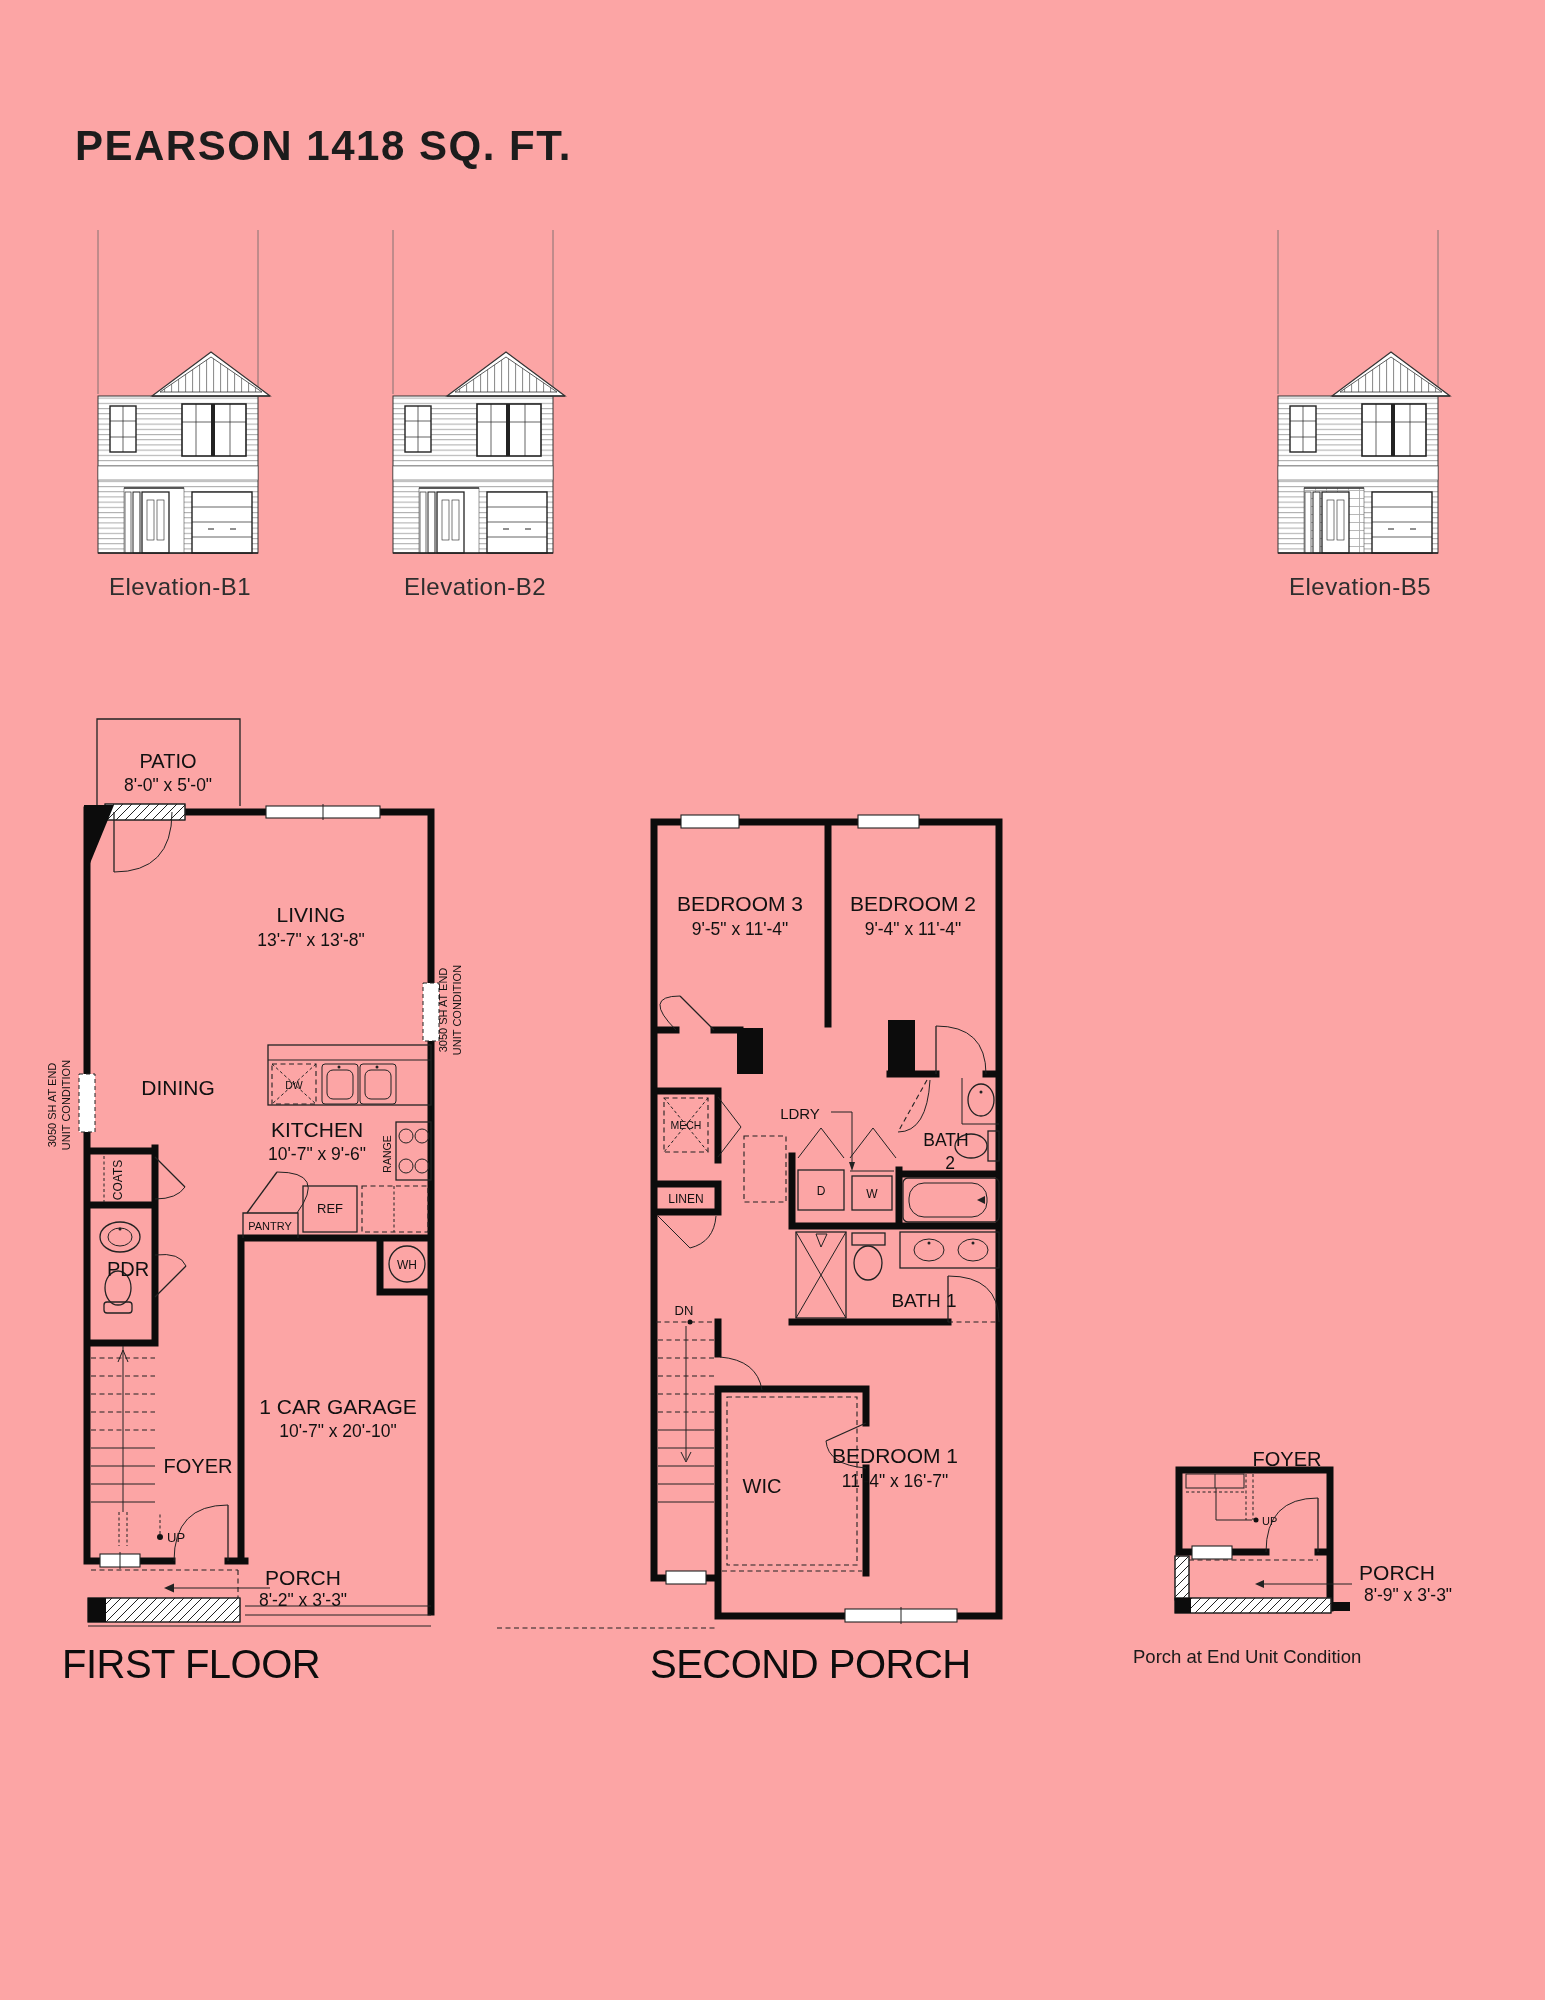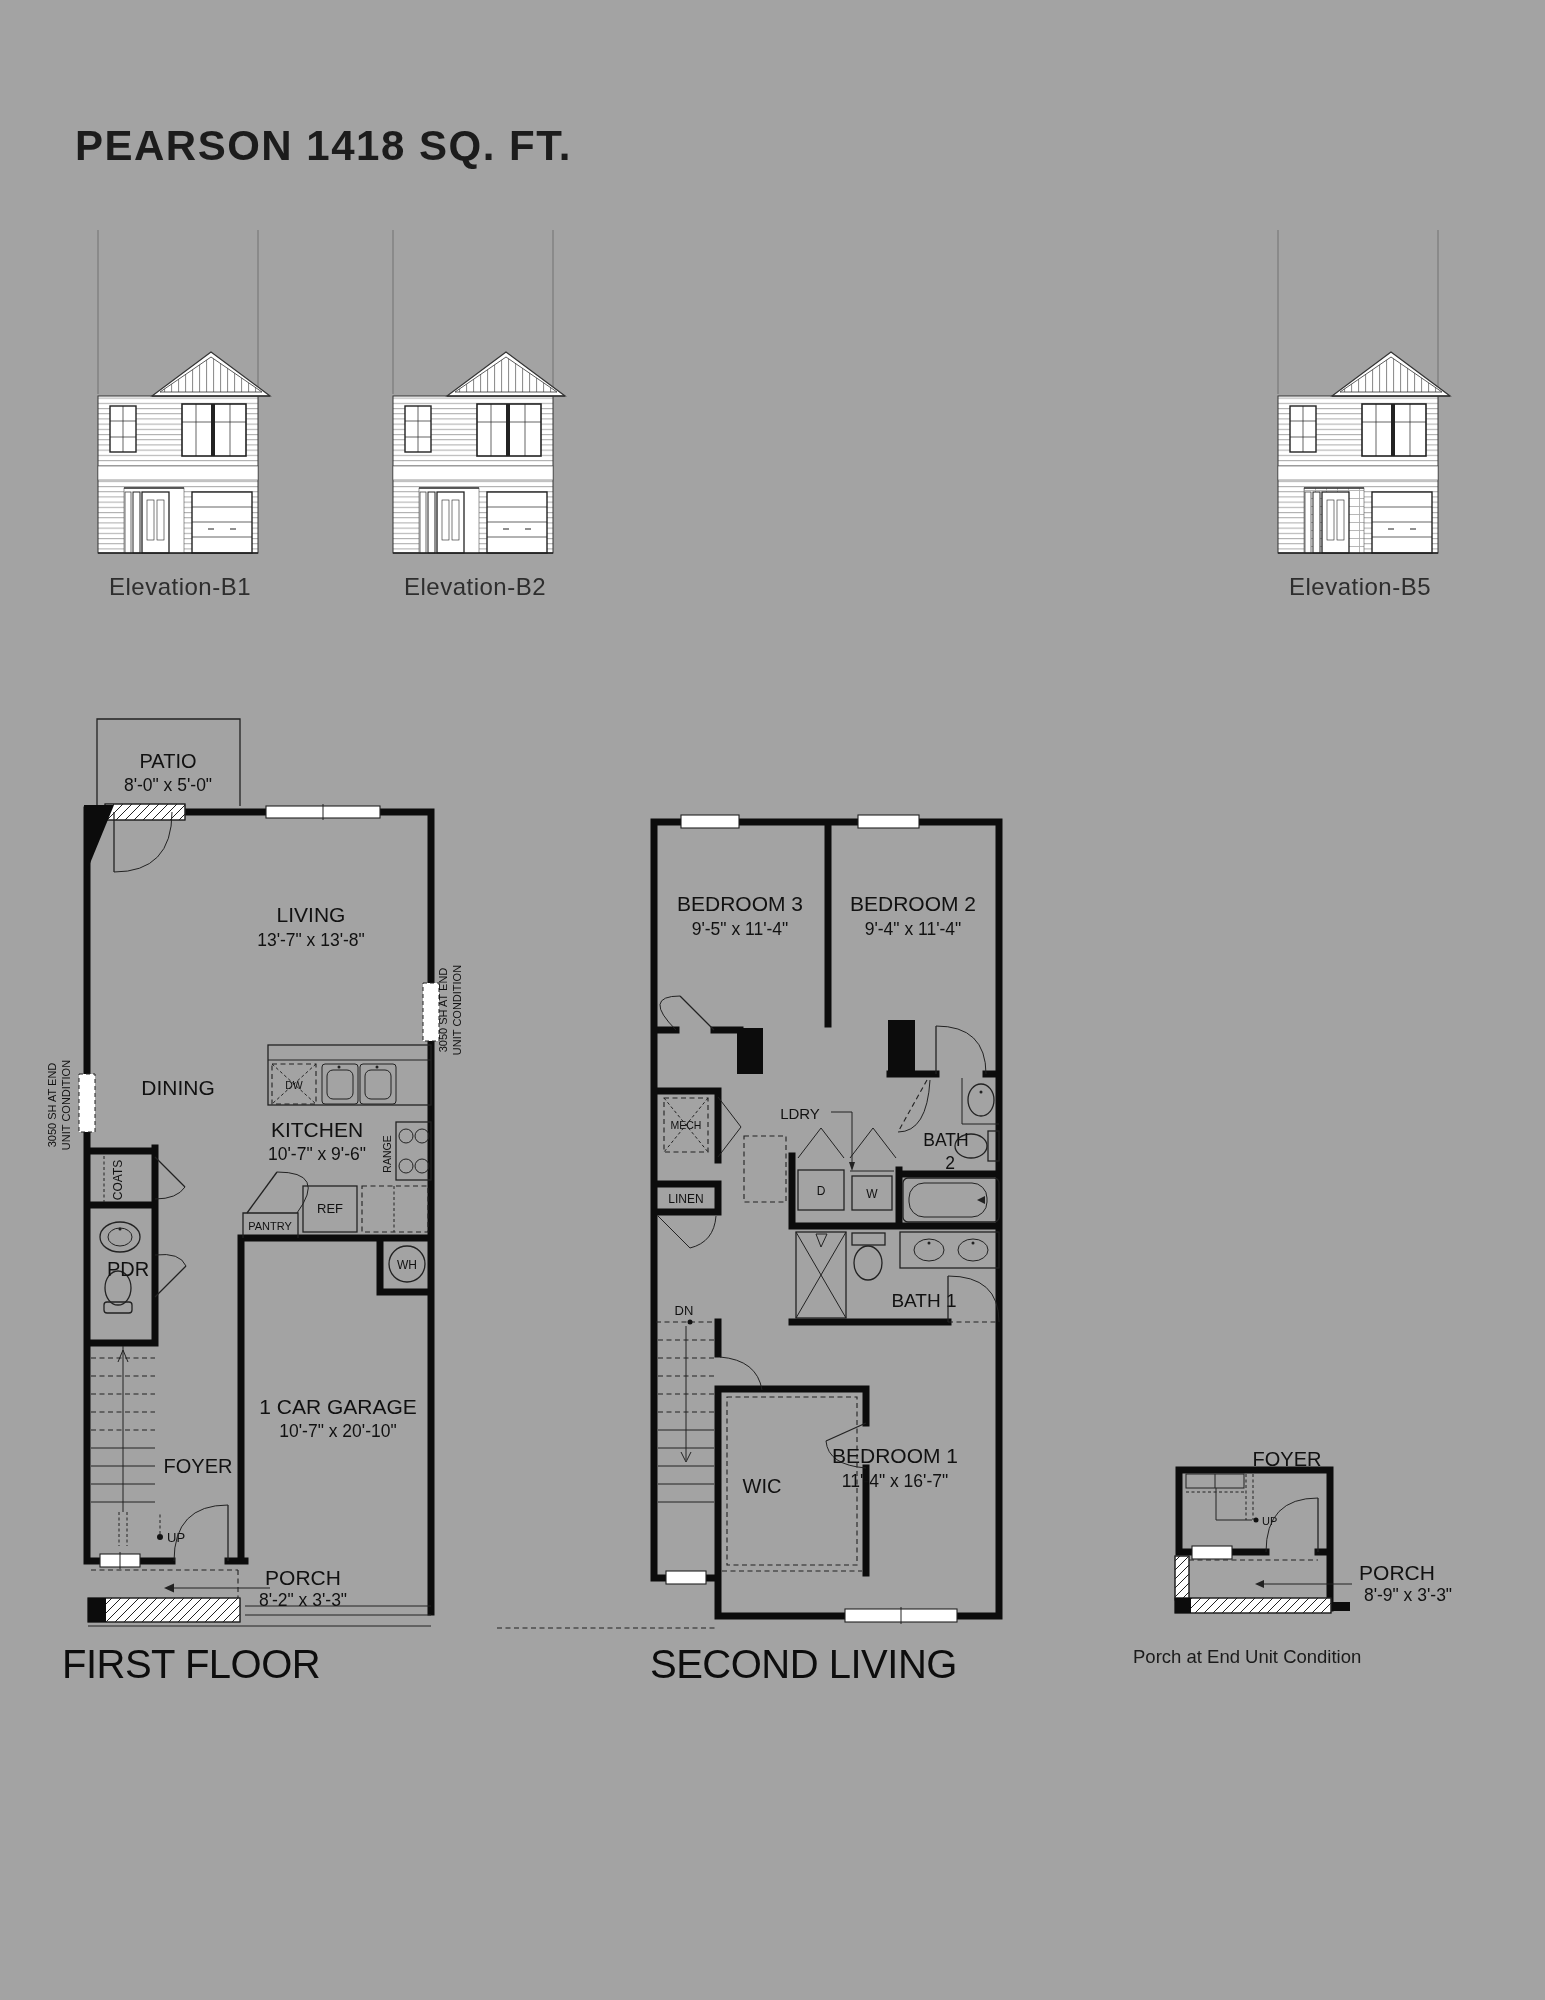--- a/index.html
+++ b/index.html
@@ -1,16 +1,16 @@
 <!DOCTYPE html>
 <html><head>
 <meta charset="utf-8">
 <style>
   html,body{margin:0;padding:0;background:#ffffff;}
-  .page{position:relative;width:1545px;height:2000px;background:#a3a3a3;overflow:hidden;
+  .page{position:relative;width:1545px;height:2000px;background:#fca5a5;overflow:hidden;
         font-family:"Liberation Sans",sans-serif;color:#111;}
   .title{position:absolute;left:75px;top:122px;font-size:42px;font-weight:600;
          letter-spacing:1.5px;color:#1c1c1c;}
   .elevation{position:absolute;top:226px;width:290px;text-align:center;}
   .elevation svg.house{width:200px;height:335px;display:inline-block;}
   .elev-label{margin-top:8px;font-size:24px;font-weight:500;color:#2e2e2e;letter-spacing:.5px;}
   .plan{position:absolute;}
   .floor-caption{position:absolute;font-size:40px;font-weight:400;letter-spacing:-.5px;color:#0d0d0d;}
   .porch-caption{position:absolute;left:1133px;top:1646px;width:250px;
                  font-size:18.5px;color:#1a1a1a;}
@@ -351,16 +351,16 @@
       <rect class="blackfill" x="1175" y="1598" width="16" height="15"></rect>
       <path class="thin2" d="M1262,1584 H1352"></path>
       <polygon points="1255,1584 1264,1580 1264,1588" fill="#222"></polygon>
     </g>
     <text class="t20" x="1287" y="1466">FOYER</text>
     <text class="t21" x="1397" y="1580">PORCH</text>
     <text class="t18" x="1408" y="1601">8'-9" x 3'-3"</text>
   </svg>
 
   <div class="floor-caption" style="left:62px;top:1642px">FIRST FLOOR</div>
-  <div class="floor-caption" style="left:650px;top:1642px">SECOND LIVING</div>
+  <div class="floor-caption" style="left:650px;top:1642px">SECOND PORCH</div>
   <div class="porch-caption">Porch at End Unit Condition</div>
 
 </div>
 
 </body></html>

